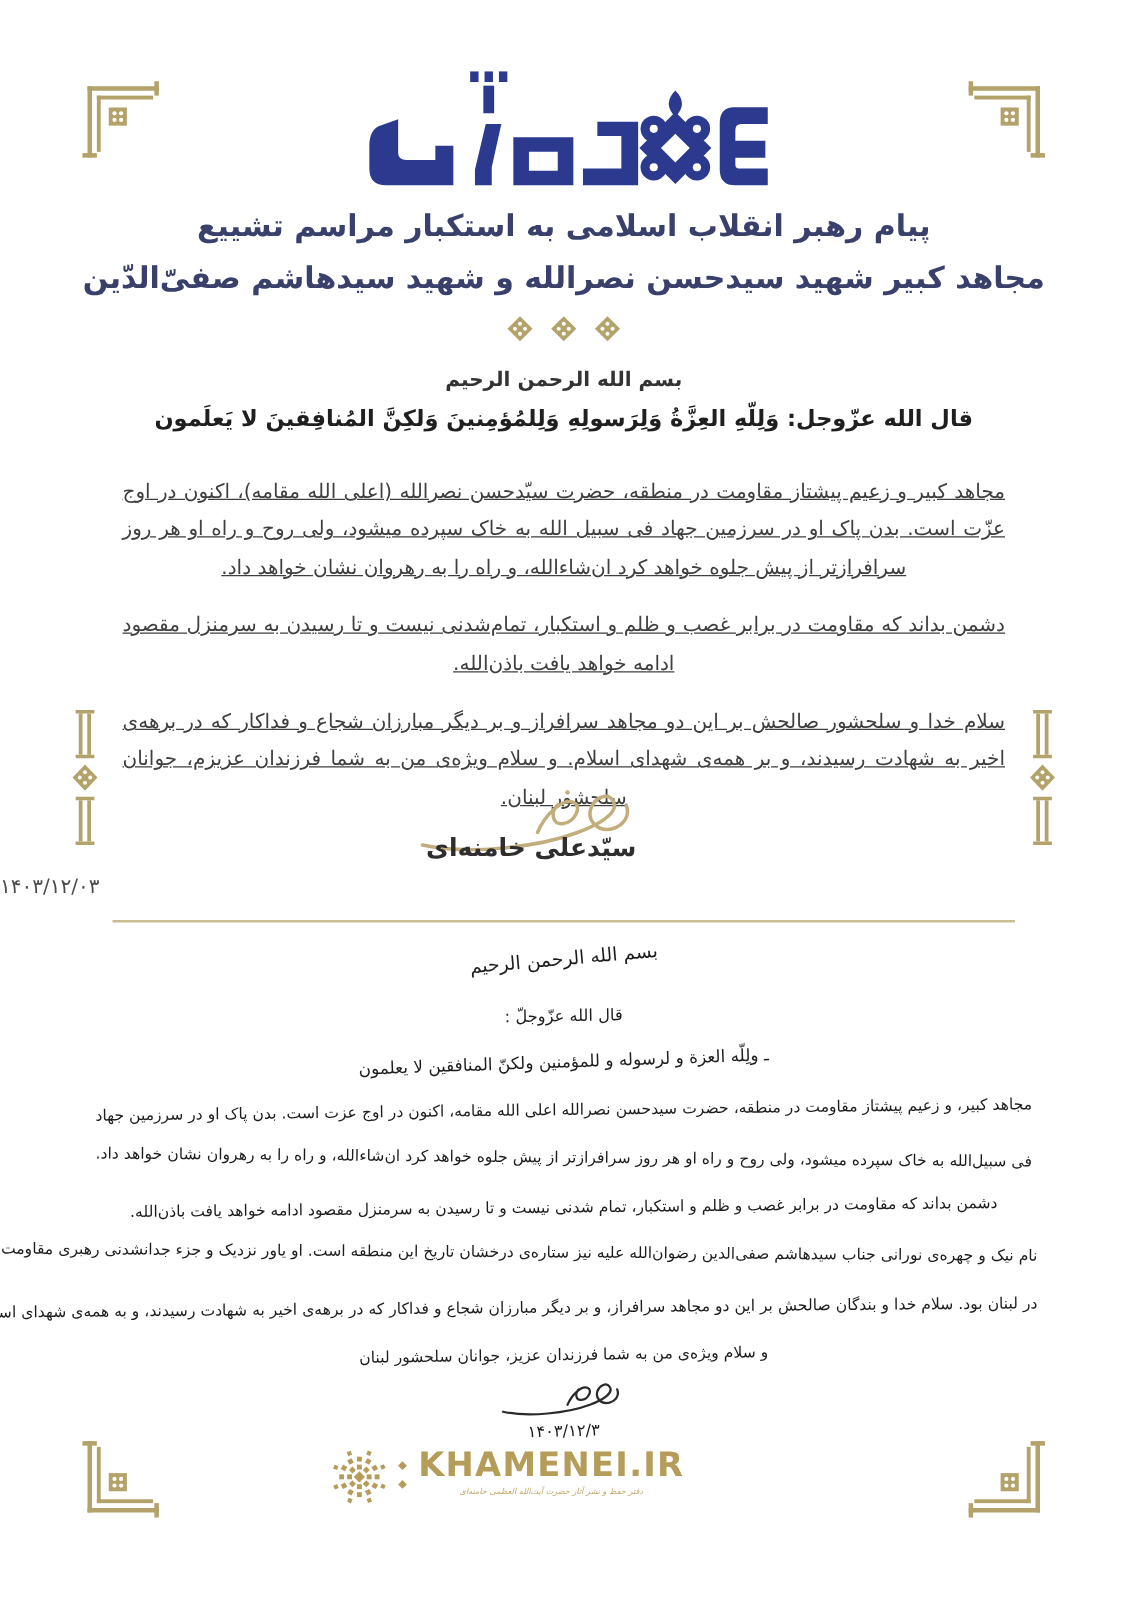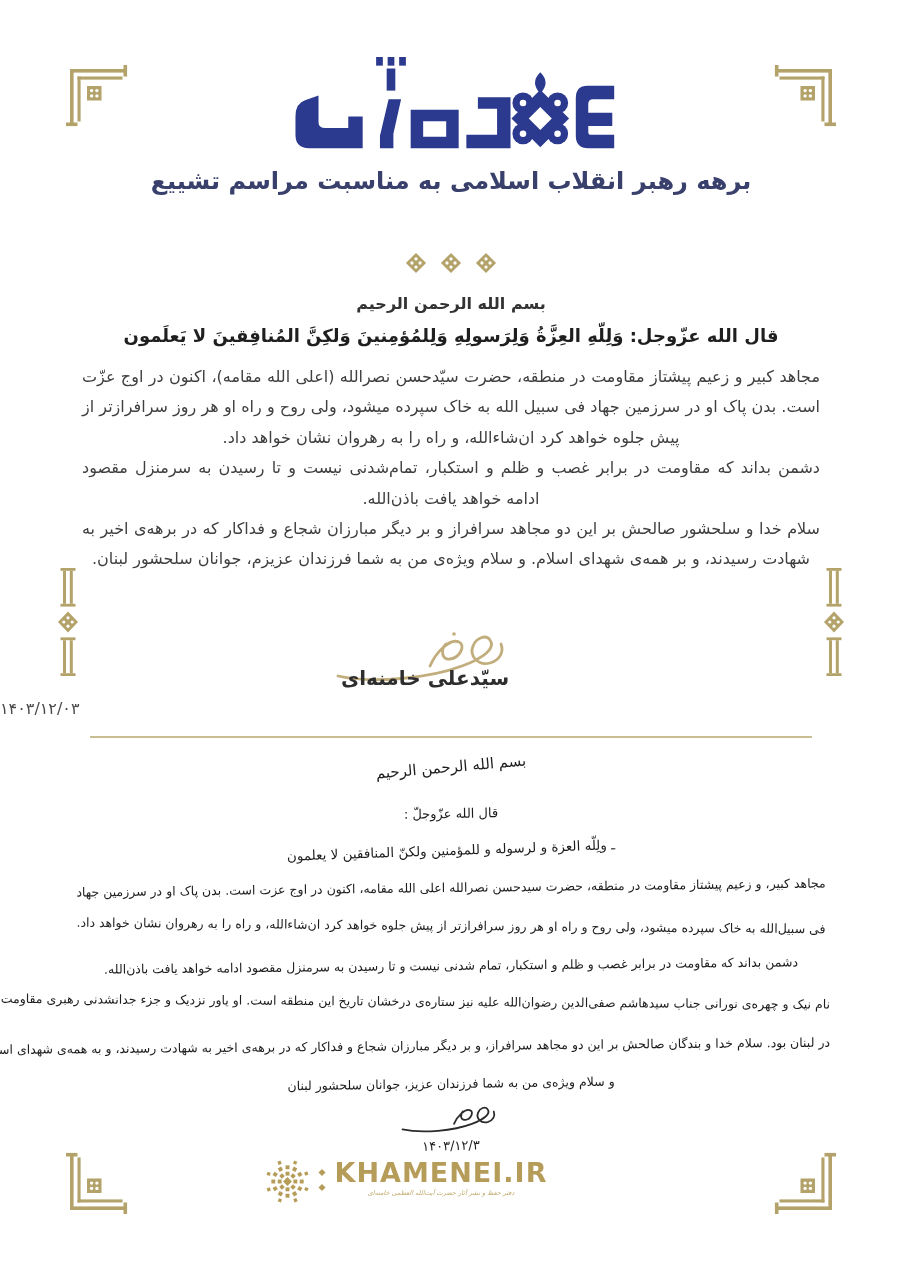--- a/index.html
+++ b/index.html
@@ -21,21 +21,21 @@
             color:#38406b;font-weight:bold;font-size:24px;line-height:41px;}
   .divider-diamonds{position:absolute;left:0;top:252px;width:902px;display:flex;justify-content:center;gap:13px;}
   .divider-diamonds svg{width:22px;height:22px;}
   
   .bismillah{position:absolute;left:0;top:294px;width:902px;text-align:center;direction:rtl;
              font-weight:bold;font-size:16px;color:#333333;}
   .quote{position:absolute;left:0;top:325px;width:902px;text-align:center;direction:rtl;
          font-weight:bold;font-size:18px;color:#1f1f1f;}
   .body-text{position:absolute;left:82px;top:362px;width:738px;direction:rtl;color:#3f3f3f;
              font-size:16px;line-height:30.4px;}
-  .body-text p{margin:0;text-align:justify;text-align-last:center;}
+  .body-text p{margin:16px;text-align:justify;text-align-last:center;text-decoration:underline;}
   .gold-sig{position:absolute;left:330px;top:630px;width:200px;height:62px;}
   .sig-name{position:absolute;left:0;top:666px;width:850px;text-align:center;direction:rtl;
             font-weight:bold;font-size:20px;color:#2e2e2e;}
   .sig-date{position:absolute;left:0;top:699px;width:902px;text-align:left;
             font-size:16px;color:#4a4a4a;}
   .rule{position:absolute;left:90px;top:736px;width:722px;height:2px;background:#c9bd92;}
   
   .hw{position:absolute;direction:rtl;text-align:center;color:#1d1d1d;}
   .hw-bismillah{left:321px;top:758px;width:260px;font-size:15px;transform:rotate(-5deg);}
   .hw-qala{left:0;top:806px;width:902px;font-size:13px;transform:rotate(-1deg);}
@@ -151,21 +151,22 @@
       <circle cx="245" cy="48" r="3.4" fill="#ffffff"></circle>
         <circle cx="281" cy="48" r="3.4" fill="#ffffff"></circle>
       <circle cx="245" cy="80" r="3.4" fill="#ffffff"></circle>
         <circle cx="281" cy="80" r="3.4" fill="#ffffff"></circle>
 
       <path d="M340,30 h-28 q-12,0 -12,13 v39 q0,13 13,13 h27 v-14 h-24 q-3,0 -3,-3 v-6 h25 v-14 h-25 v-9 q0,-5 5,-5 h22 z"></path>
     </g>
   </svg>
 
   <div class="headline">
-    <span style="display:block">برهه رهبر انقلاب اسلامی به مناسبت مراسم تشییع</span>
+    <span style="display:block">پیام رهبر انقلاب اسلامی به استکبار مراسم تشییع</span>
+    <span style="display:block">مجاهد کبیر شهید سیدحسن نصرالله و شهید سیدهاشم صفیّ‌الدّین</span>
   </div>
 
   <div class="divider-diamonds">
     <svg>
         <use href="#dia"></use>
       </svg>
     <svg>
         <use href="#dia"></use>
       </svg>
     <svg>

